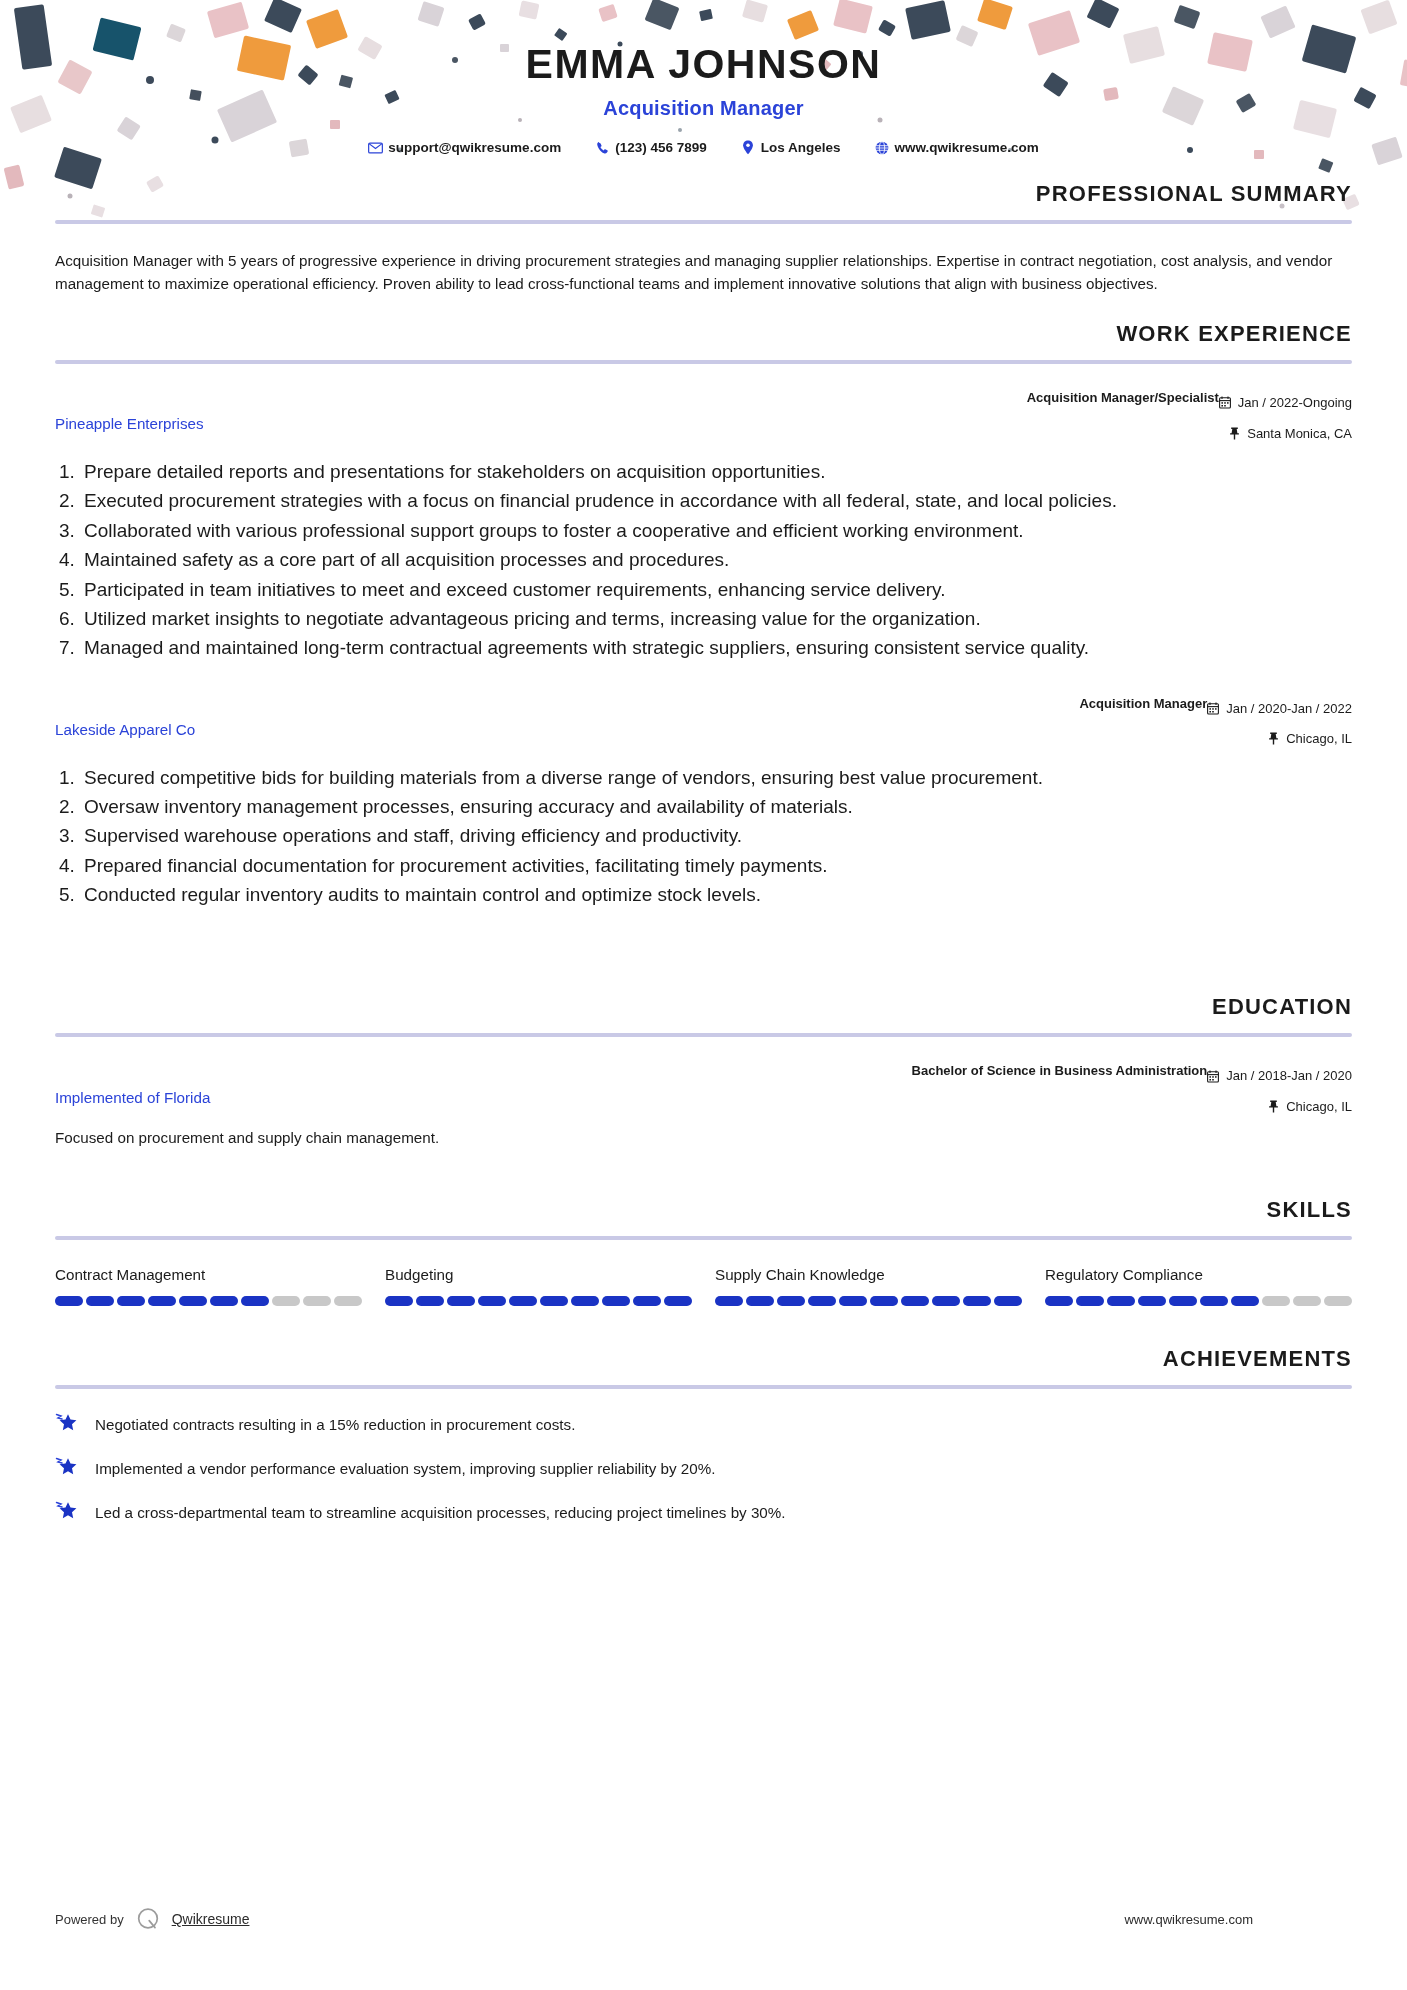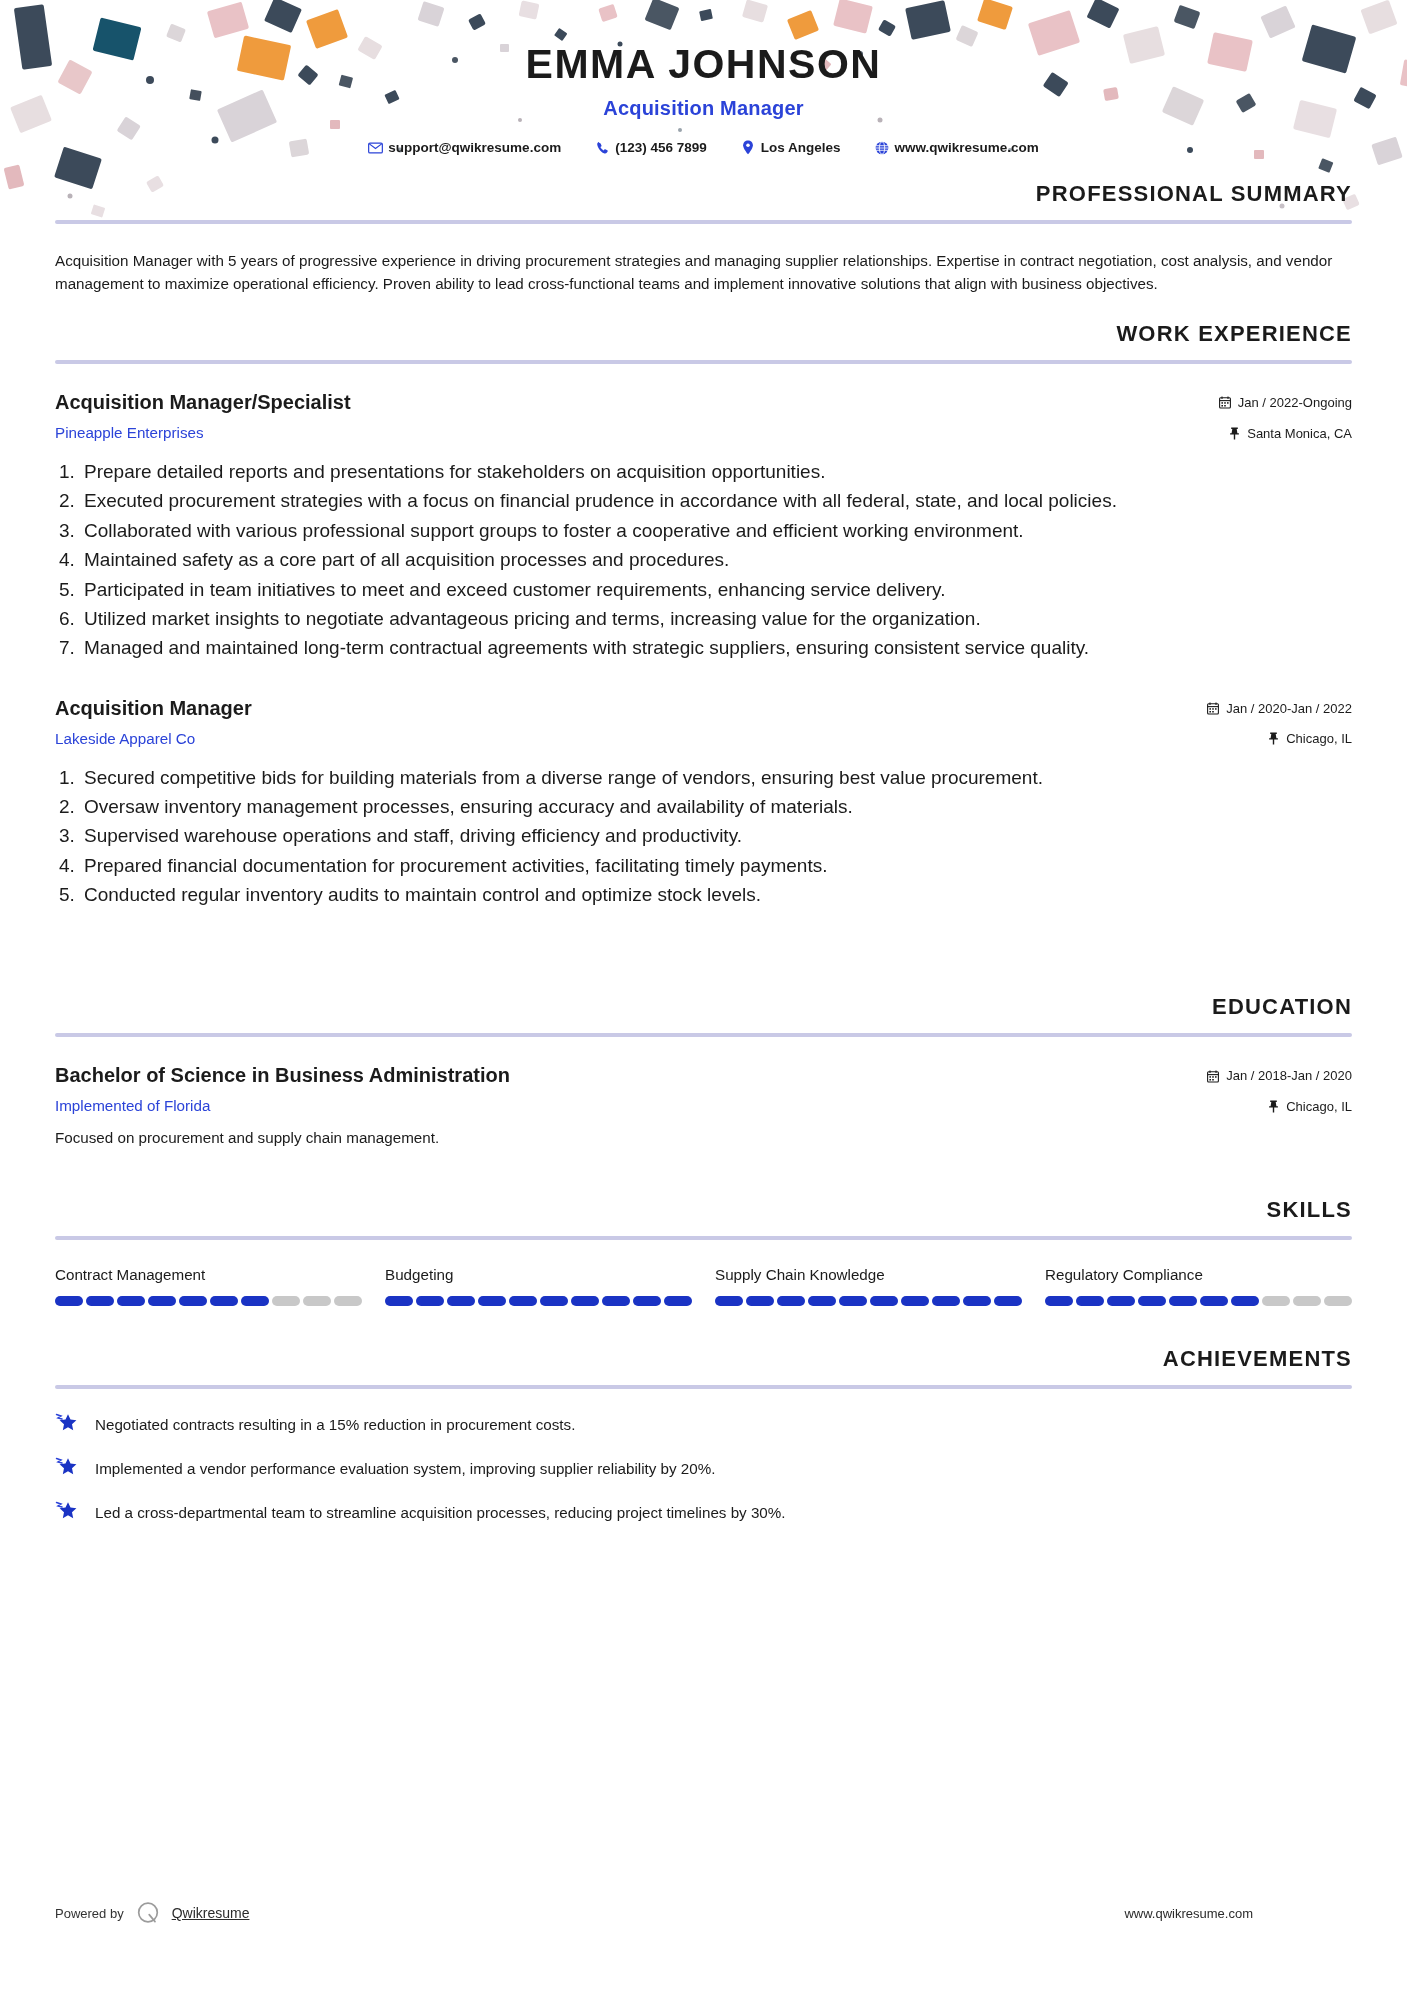--- a/index.html
+++ b/index.html
@@ -108,24 +108,25 @@
     justify-content: space-between;
     align-items: flex-start;
   }
   .entry-left { flex: 1 1 auto; min-width: 0; }
   .entry-right {
     flex: 0 0 auto;
     text-align: right;
     padding-top: 3px;
   }
   .entry-role {
-    font-size: 20px;
+    font-size: 13px;
     font-weight: bold;
     color: #1b1b1b;
     line-height: 1.25;
+    text-align: right;
   }
   .entry-org {
     margin-top: 9px;
     font-size: 15.2px;
     color: #2b43d8;
   }
   .meta-line {
     display: flex;
     align-items: center;
     justify-content: flex-end;
@@ -219,21 +220,21 @@
     font-size: 15.2px;
     line-height: 1.45;
     color: #1b1b1b;
     padding-top: 3px;
   }
 
   
   .footer {
     position: absolute;
     left: 0;
-    bottom: 64px;
+    bottom: 58px;
     width: 1308px;
     padding: 0 55px;
     display: flex;
     justify-content: space-between;
     align-items: center;
     z-index: 3;
   }
   .footer-left {
     display: flex;
     align-items: center;

